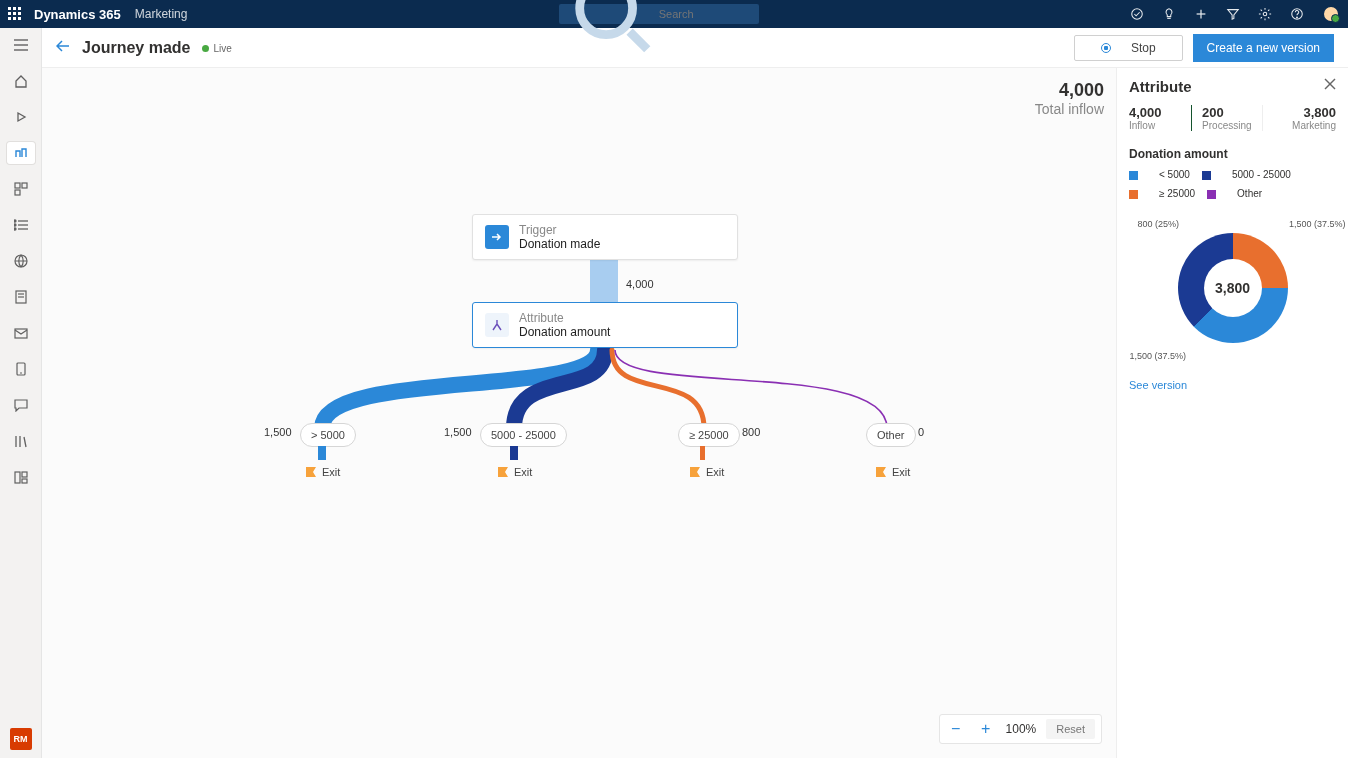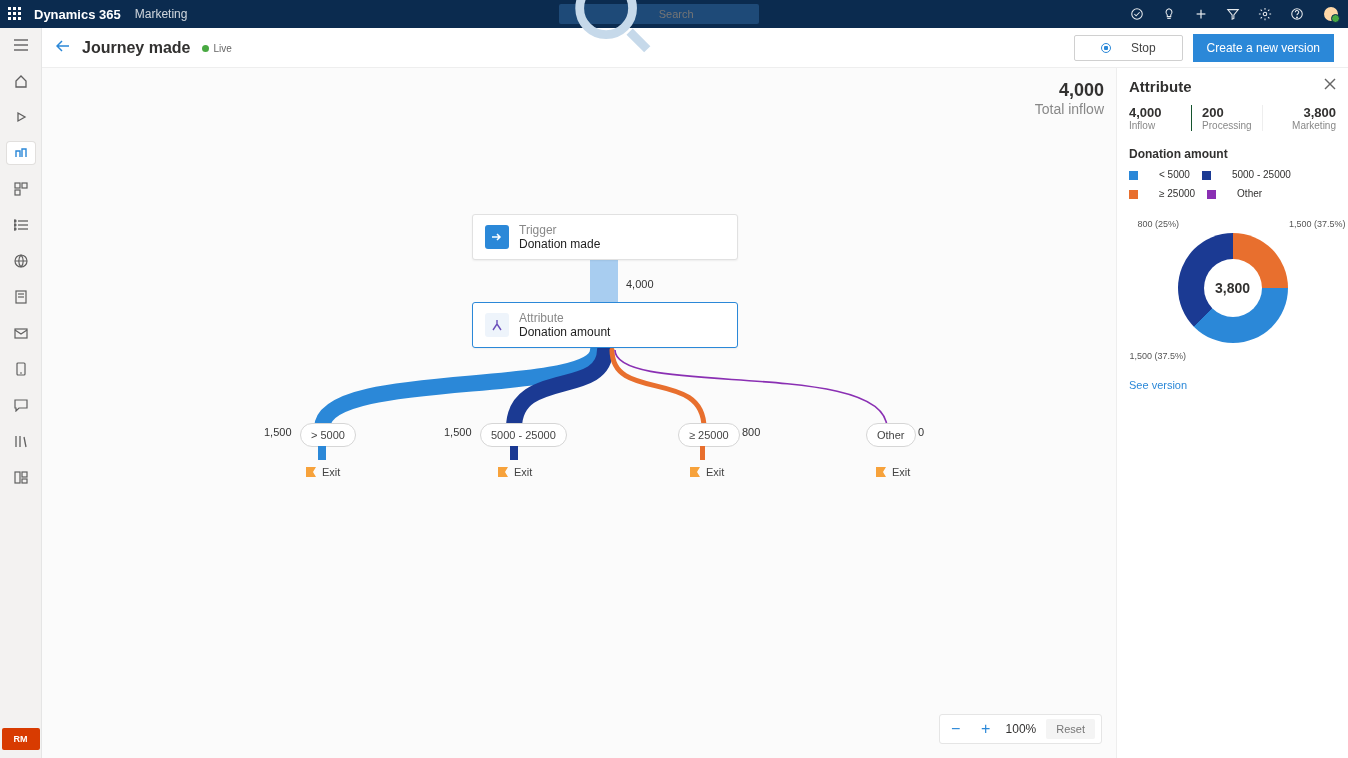--- a/index.html
+++ b/index.html
@@ -15,21 +15,21 @@
   .topicons{display:flex;gap:18px;align-items:center}
   .topicons .ico{width:14px;height:14px;opacity:.9}
   .avatar{width:18px;height:18px;border-radius:50%;background:#ffd8a8;border:2px solid #0b2b4f;position:relative}
   .avatar::after{content:"";position:absolute;right:-2px;bottom:-2px;width:7px;height:7px;border-radius:50%;background:#49a942;border:1px solid #0b2b4f}
   
   .shell{display:flex;height:730px}
   .rail{width:42px;background:#f3f2f1;border-right:1px solid #e5e5e5;display:flex;flex-direction:column;align-items:center;padding-top:6px;gap:14px}
   .rail .ritem{width:28px;height:22px;display:flex;align-items:center;justify-content:center;border-radius:3px;cursor:pointer;color:#606060}
   .rail .ritem.active{background:#fff;box-shadow:0 0 0 1px #e1dfdd}
   .rail .spacer{flex:1}
-  .rail .persona{width:38px;height:22px;background:#d83b01;color:#fff;font-size:9px;font-weight:700;display:flex;align-items:center;justify-content:center;border-radius:2px;margin-bottom:8px}
+  .rail .persona{width:22px;height:22px;background:#d83b01;color:#fff;font-size:9px;font-weight:700;display:flex;align-items:center;justify-content:center;border-radius:2px;margin-bottom:8px}
   
   .content{flex:1;display:flex;flex-direction:column}
   .pagehead{height:40px;border-bottom:1px solid #eee;display:flex;align-items:center;padding:0 14px;gap:12px}
   .back{color:#2b88d8;cursor:pointer}
   .pagetitle{font-weight:700;font-size:16px}
   .status-dot{width:7px;height:7px;border-radius:50%;background:#49a942;display:inline-block;margin-right:4px}
   .status{font-size:10px;color:#666}
   .headright{margin-left:auto;display:flex;gap:10px;align-items:center}
   .btn-stop{height:26px;padding:0 26px;border:1px solid #d0d0d0;background:#fff;border-radius:2px;display:flex;align-items:center;gap:20px;font-size:12px;color:#444;cursor:pointer}
   .btn-stop .sq{width:10px;height:10px;border:1.5px solid #2b88d8;border-radius:50%;position:relative}

